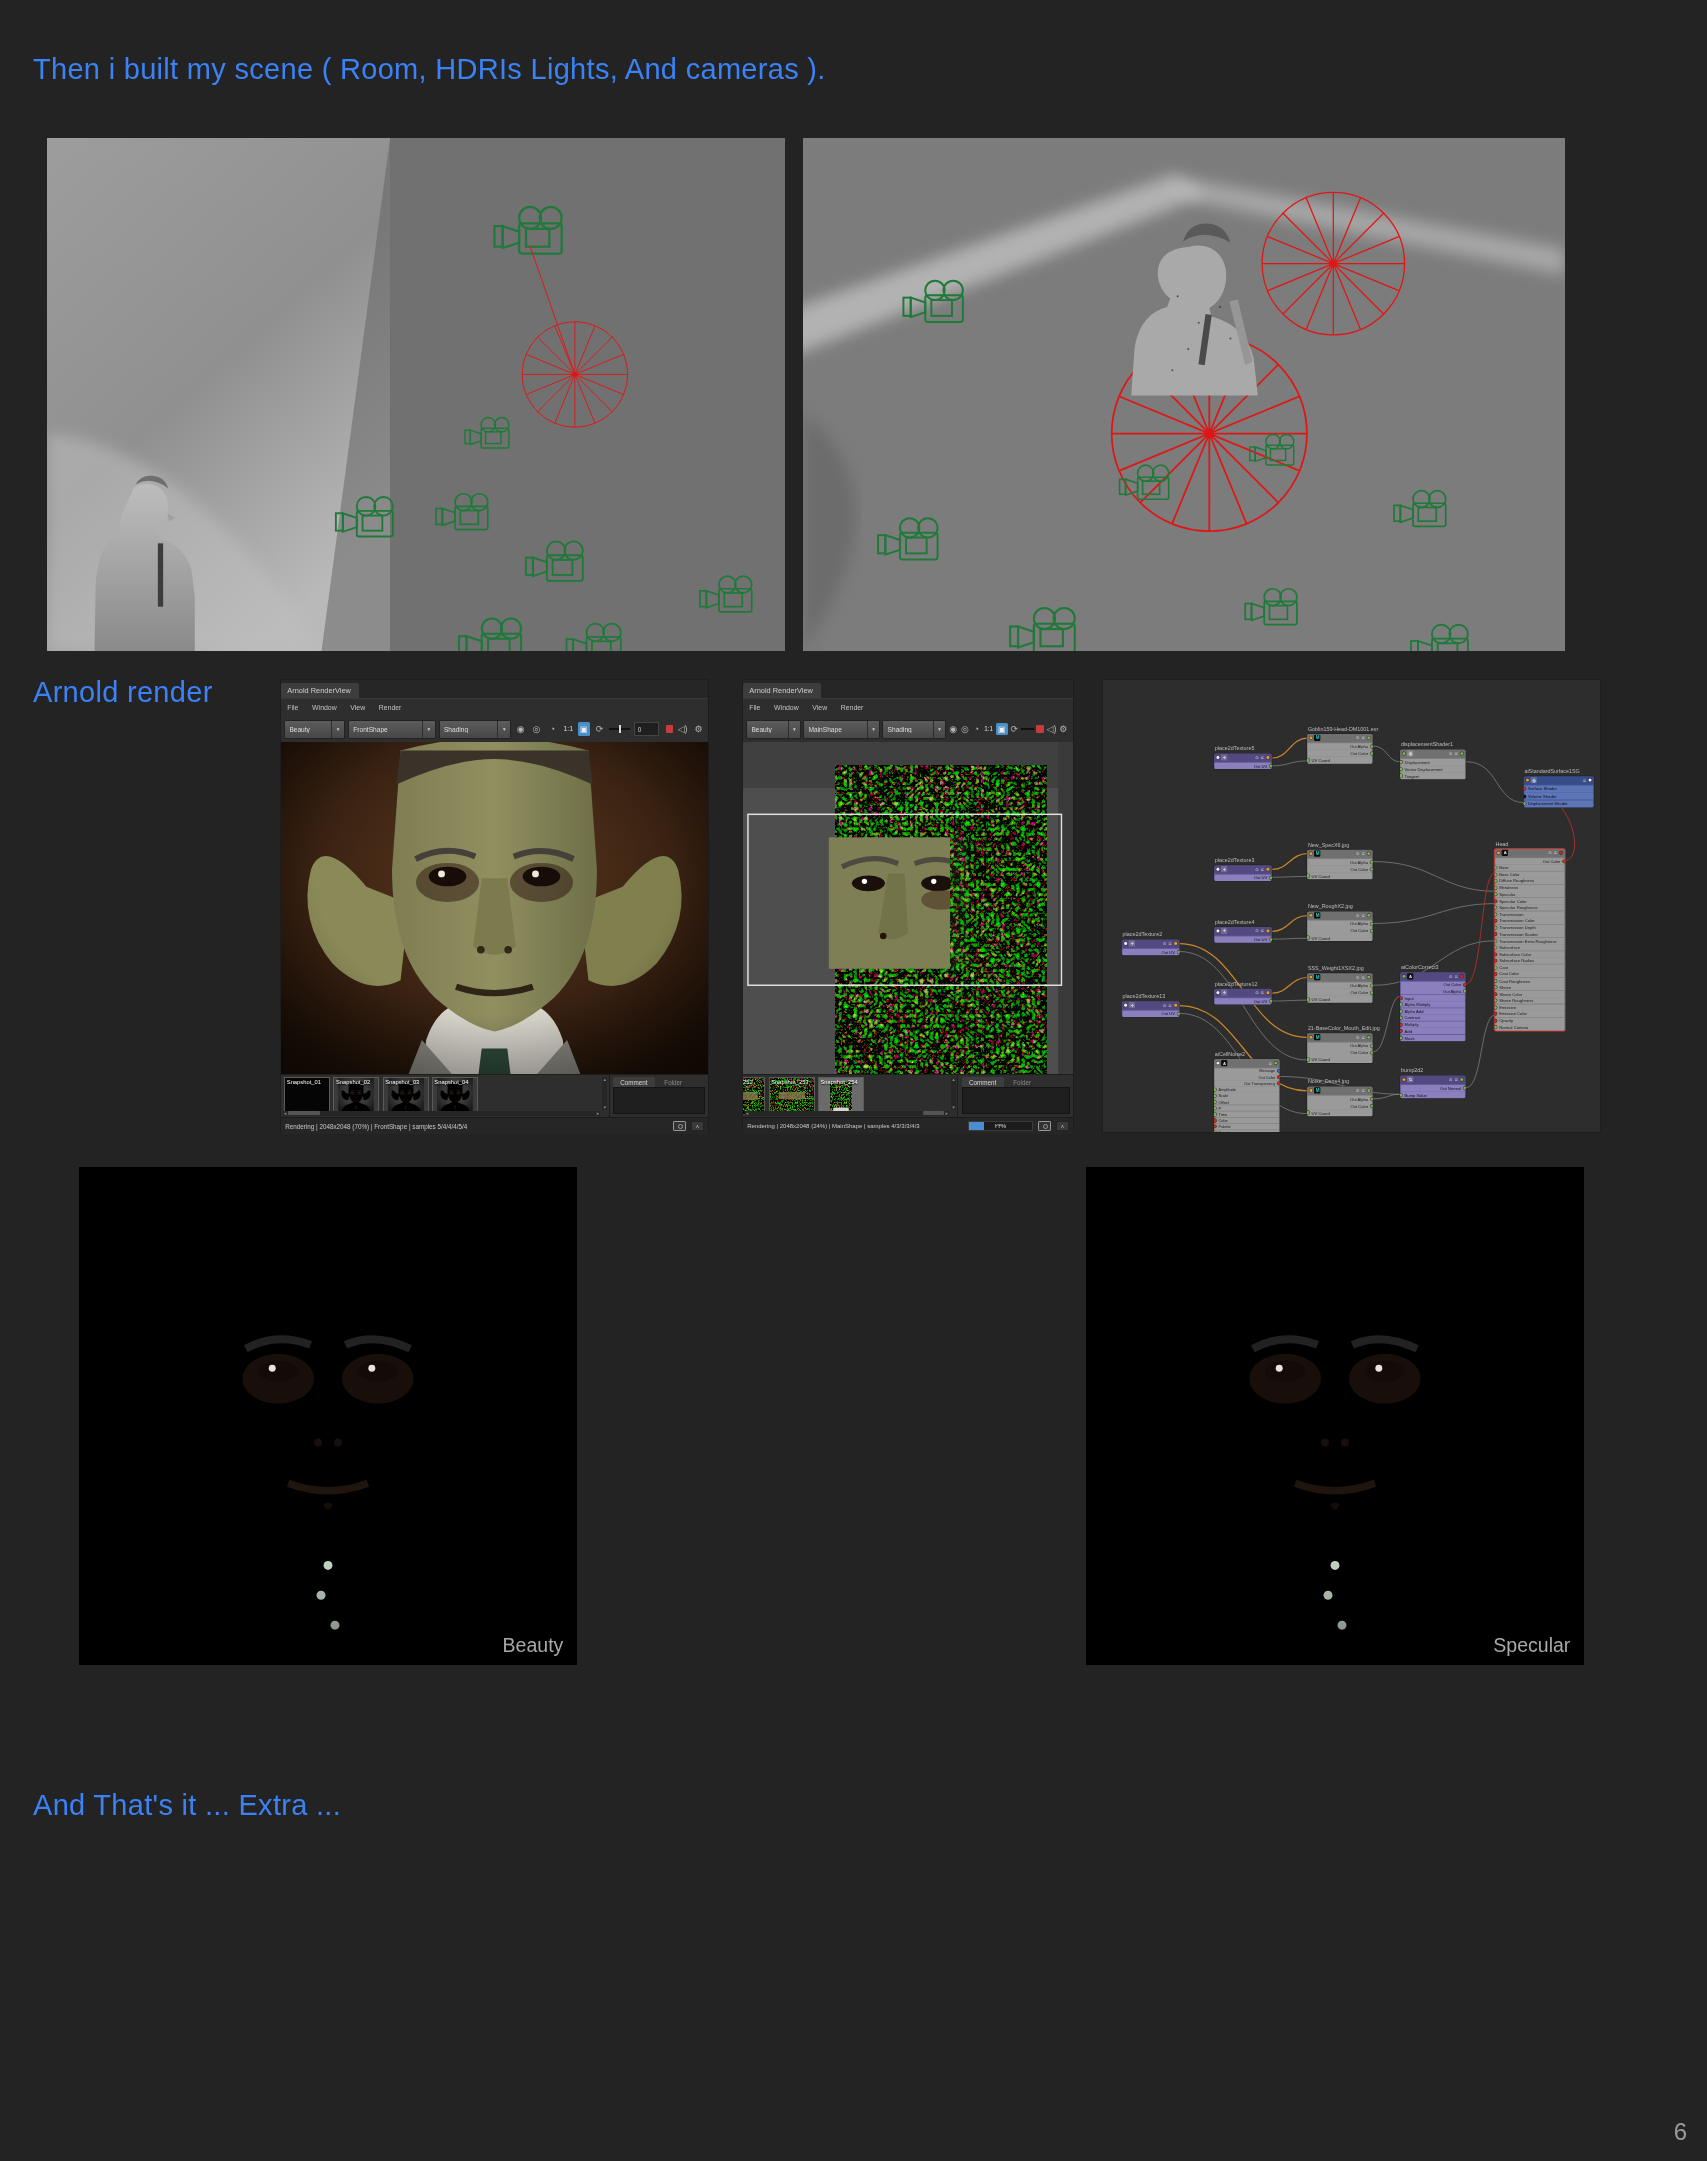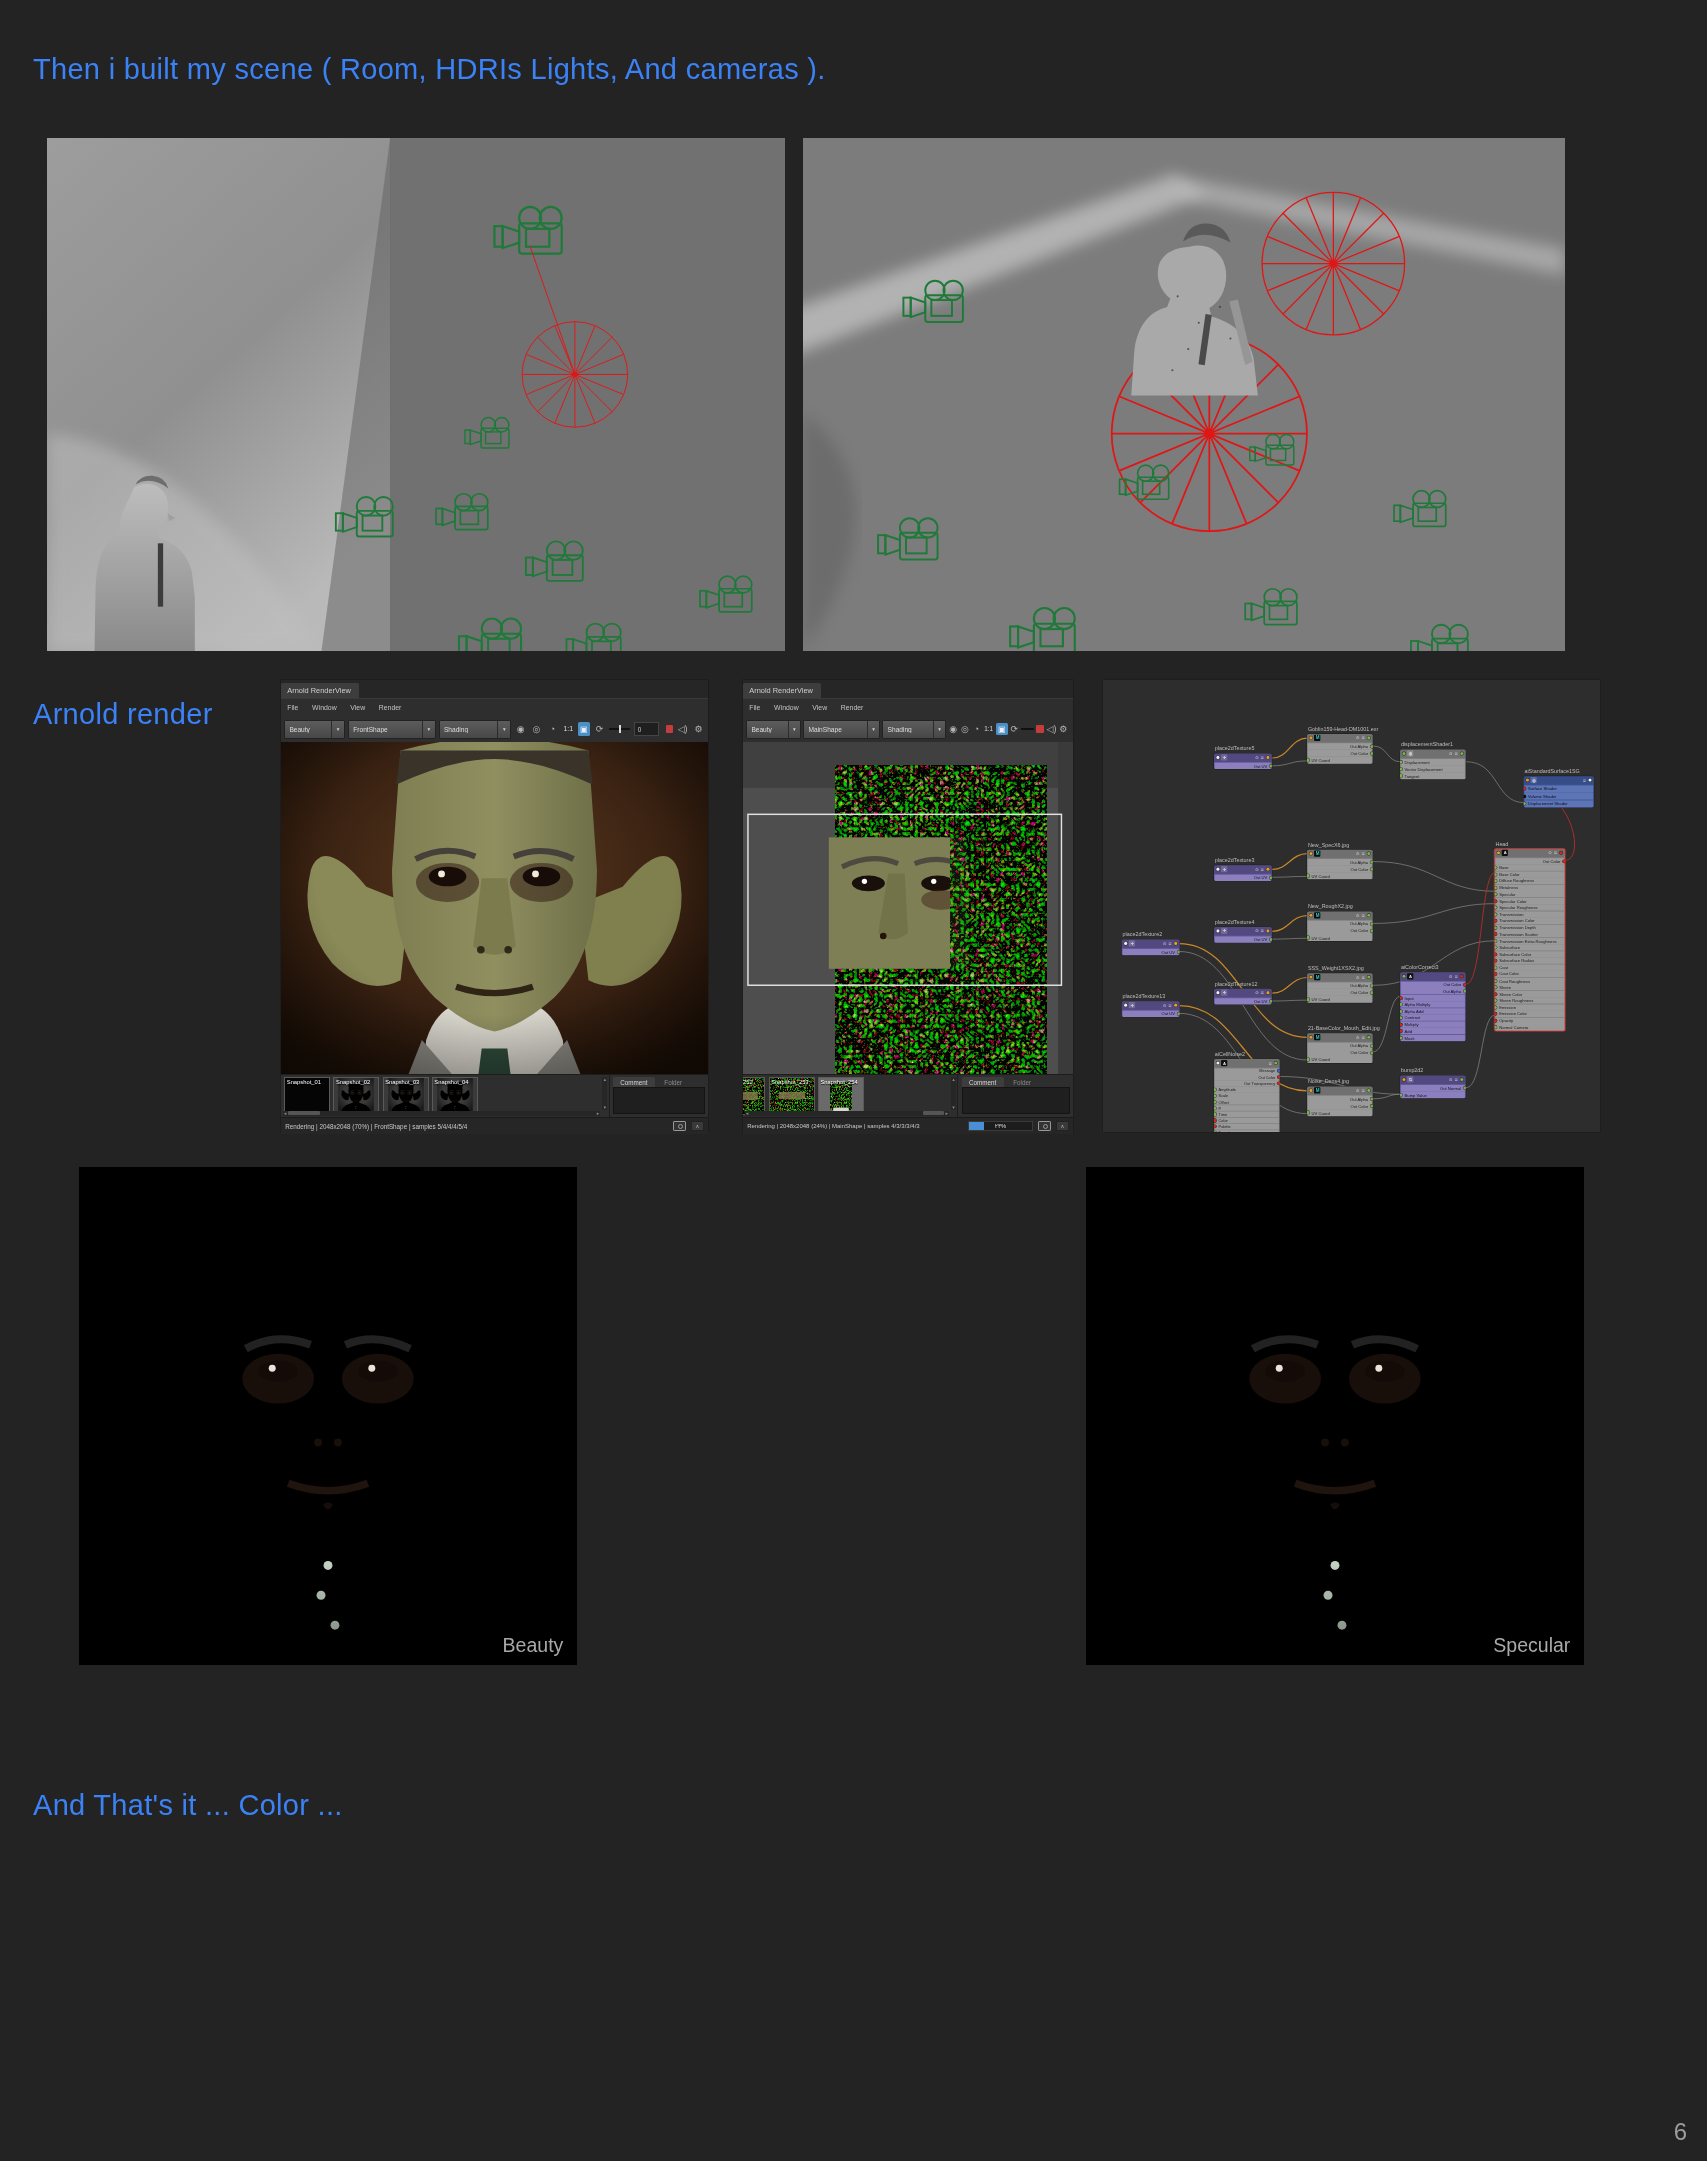--- a/index.html
+++ b/index.html
@@ -95,22 +95,22 @@
   .pass{position:absolute;top:1167px;width:498px;height:498px;background:#000;overflow:hidden;}
   .pass svg{display:block;width:100%;height:100%;}
   .passlabel{position:absolute;right:13.7px;bottom:8.4px;font-size:19.5px;color:#a9a9a9;}
 </style>
 </head>
 <body>
 
 <div class="page">
 
   <div class="h1" style="left:33px;top:53px;">Then i built my scene ( Room, HDRIs Lights, And cameras ).</div>
-  <div class="h1" style="left:33px;top:698px;text-align:right;">Arnold render</div>
-  <div class="h1" style="left:33px;top:1789px;">And That's it ... Color ...</div>
+  <div class="h1" style="left:33px;top:676px;text-align:right;">Arnold render</div>
+  <div class="h1" style="left:33px;top:1789px;">And That's it ... Extra ...</div>
   <div class="pagenum">6</div>
 
   <svg width="0" height="0" style="position:absolute">
     <defs>
       <g id="cam" stroke="#1f7a3a" fill="none" stroke-width="1.6">
         <circle cx="27" cy="9" r="8"></circle>
           <circle cx="42" cy="9" r="8"></circle>
         <rect x="19" y="13" width="31" height="22" rx="2"></rect>
         <rect x="24" y="17" width="17" height="13"></rect>
         <path d="M19,19 L7,15 L7,31 L19,27 Z"></path>

